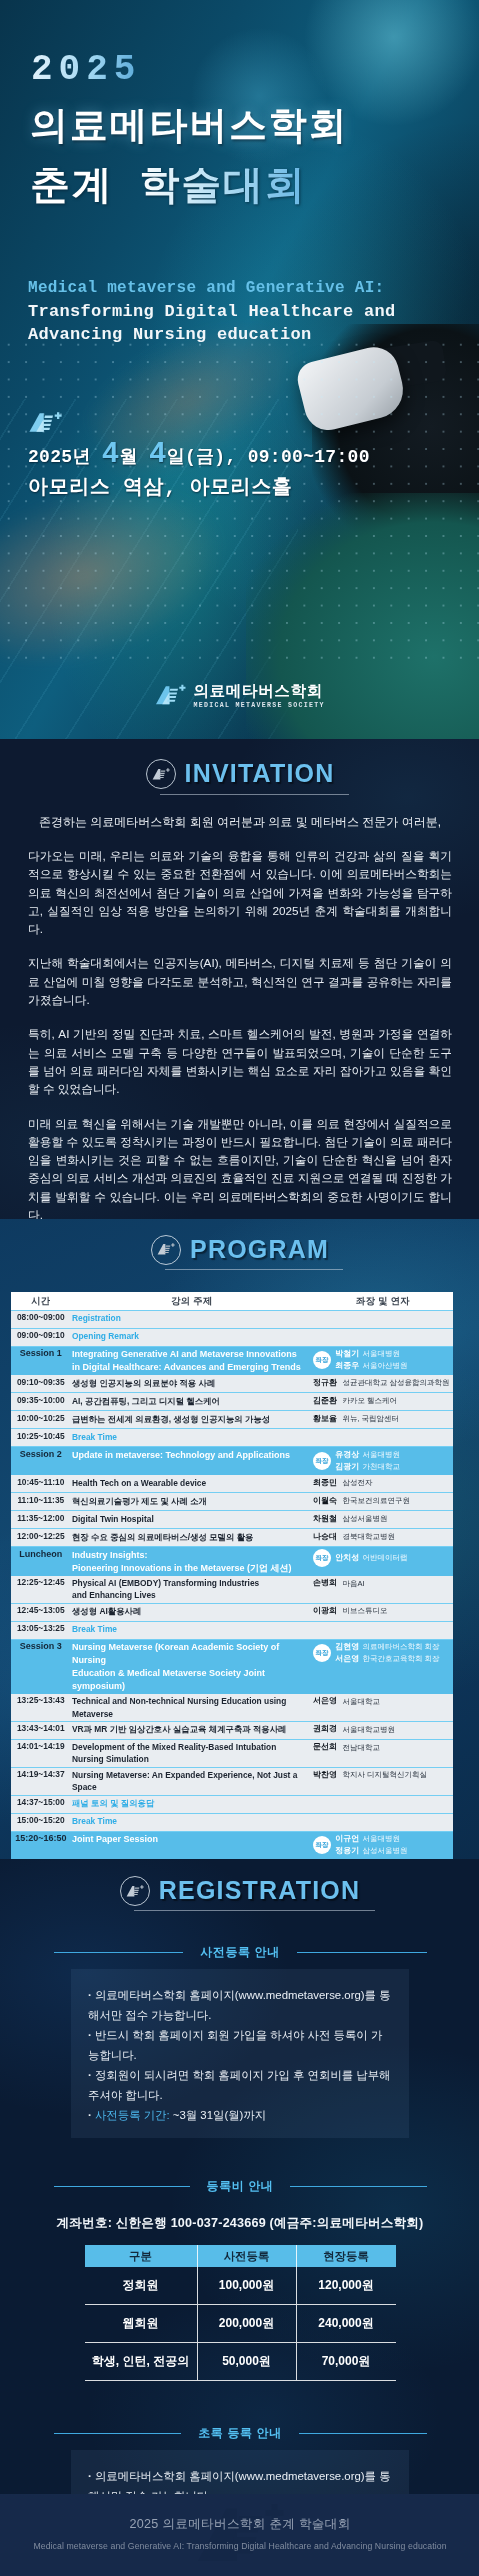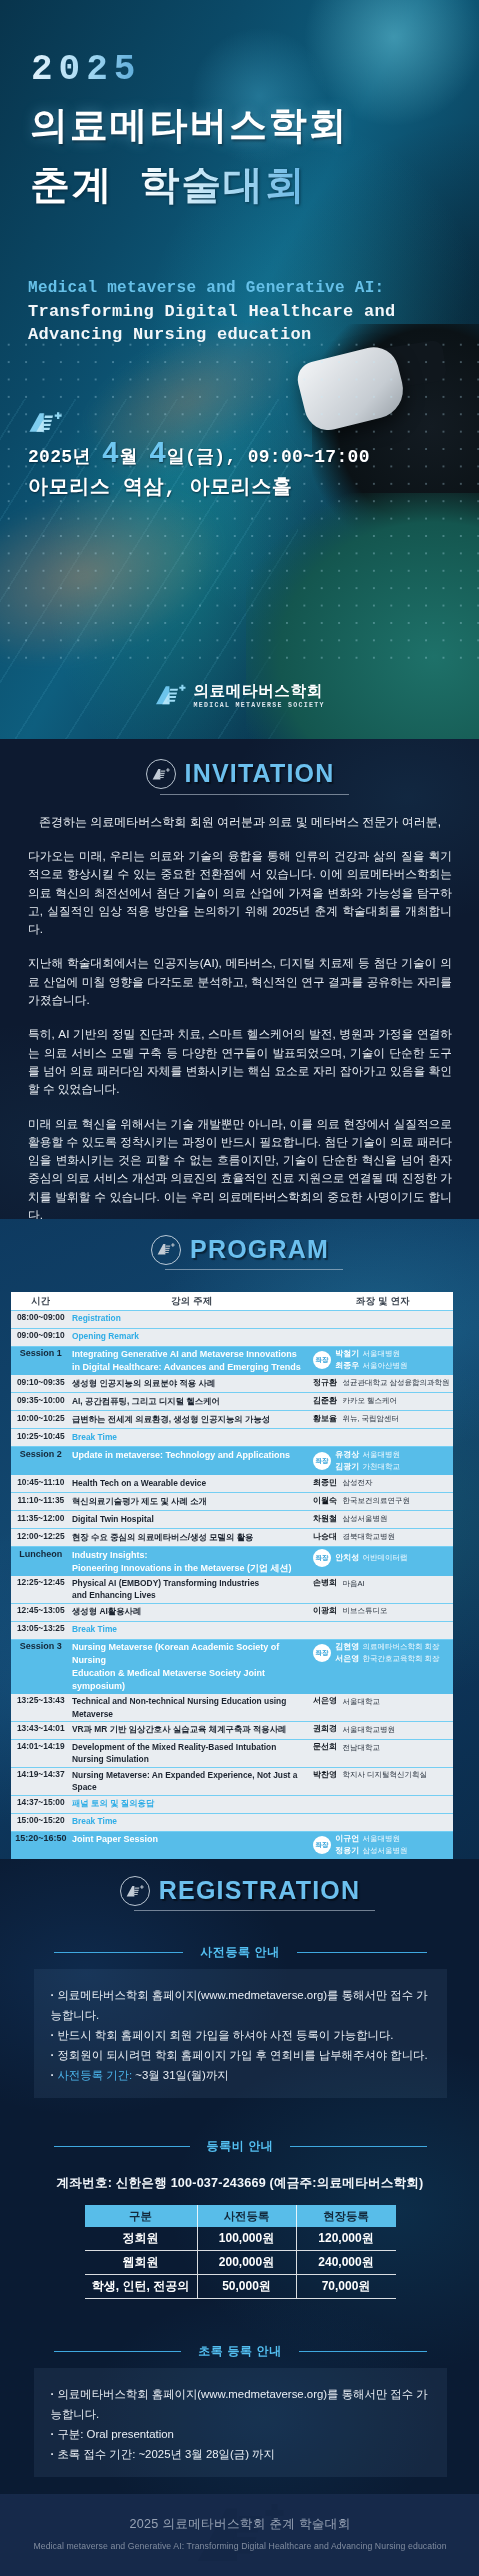--- a/index.html
+++ b/index.html
@@ -132,34 +132,34 @@
   
   .registration { height:635px; padding-top:17px;
     background:
       radial-gradient(ellipse 288px 204px at 18% 18%, rgba(30,95,165,.22), transparent 70%),
       radial-gradient(ellipse 312px 228px at 82% 55%, rgba(25,140,190,.16), transparent 72%),
       radial-gradient(ellipse 252px 180px at 55% 88%, rgba(30,110,170,.14), transparent 70%),
       #0a1b33; }
   .sub-title { display:flex; align-items:center; gap:17px; width:373px; margin:0 auto; }
   .sub-title .line { flex:1; height:1.2px; background:#3fa9e0; }
   .sub-title .tt { font-size:12px; font-weight:800; color:#54c0f2; white-space:nowrap; letter-spacing:0.6px; }
-  .panel { width:413px; margin:8.4px auto 0; background:rgba(138,176,224,.09); padding:15.6px 17px 13px; }
+  .panel { width:338px; margin:8.4px auto 0; background:rgba(138,176,224,.09); padding:15.6px 17px 13px; }
   .bullet { font-size:11.4px; line-height:20px; color:#eaeff5; }
   .bullet::before { content:"\00B7  "; font-weight:800; }
   .bullet .blue { color:#4db8ef; }
   .fee-account { text-align:center; font-size:12.6px; font-weight:700; color:#f2f6fa; margin-top:20.4px; letter-spacing:0.2px; }
   .fee-table { width:311px; margin:13px auto 0; }
   .fee-h { display:flex; background:#58bde9; height:21.6px; }
   .fee-h .fee-cell { color:#12293c; font-weight:800; font-size:11.4px; }
   .fee-cell { display:flex; align-items:center; justify-content:center; border-right:1.2px solid rgba(255,255,255,.85); }
   .fee-cell:last-child { border-right:none; }
   .fee-h .fee-cell:nth-child(1), .fee-r .fee-cell:nth-child(1) { flex:0 0 113px; }
   .fee-h .fee-cell:nth-child(2), .fee-r .fee-cell:nth-child(2) { flex:0 0 99px; }
   .fee-h .fee-cell:nth-child(3), .fee-r .fee-cell:nth-child(3) { flex:1; }
-  .fee-r { display:flex; height:24px; border-bottom:1.2px solid rgba(255,255,255,.85); }
+  .fee-r { display:flex; height:38px; border-bottom:1.2px solid rgba(255,255,255,.85); }
   .fee-r .fee-cell { color:#fff; font-size:12px; font-weight:600; }
   .mt-fee { margin-top:40px; }
   .mt-abs { margin-top:44px; }
 
   
   .footer { height:82px; background:#16294a; text-align:center; padding-top:21.6px; }
   .footer .wm { position:absolute; left:50%; top:4.8px; transform:translateX(-50%); opacity:.14; }
   .footer .f1 { font-size:12.6px; color:#97a2b4; letter-spacing:0.3px; position:relative; }
   .footer .f2 { font-size:8.7px; color:#808c9f; margin-top:8.4px; letter-spacing:0.1px; position:relative; }
 </style>

